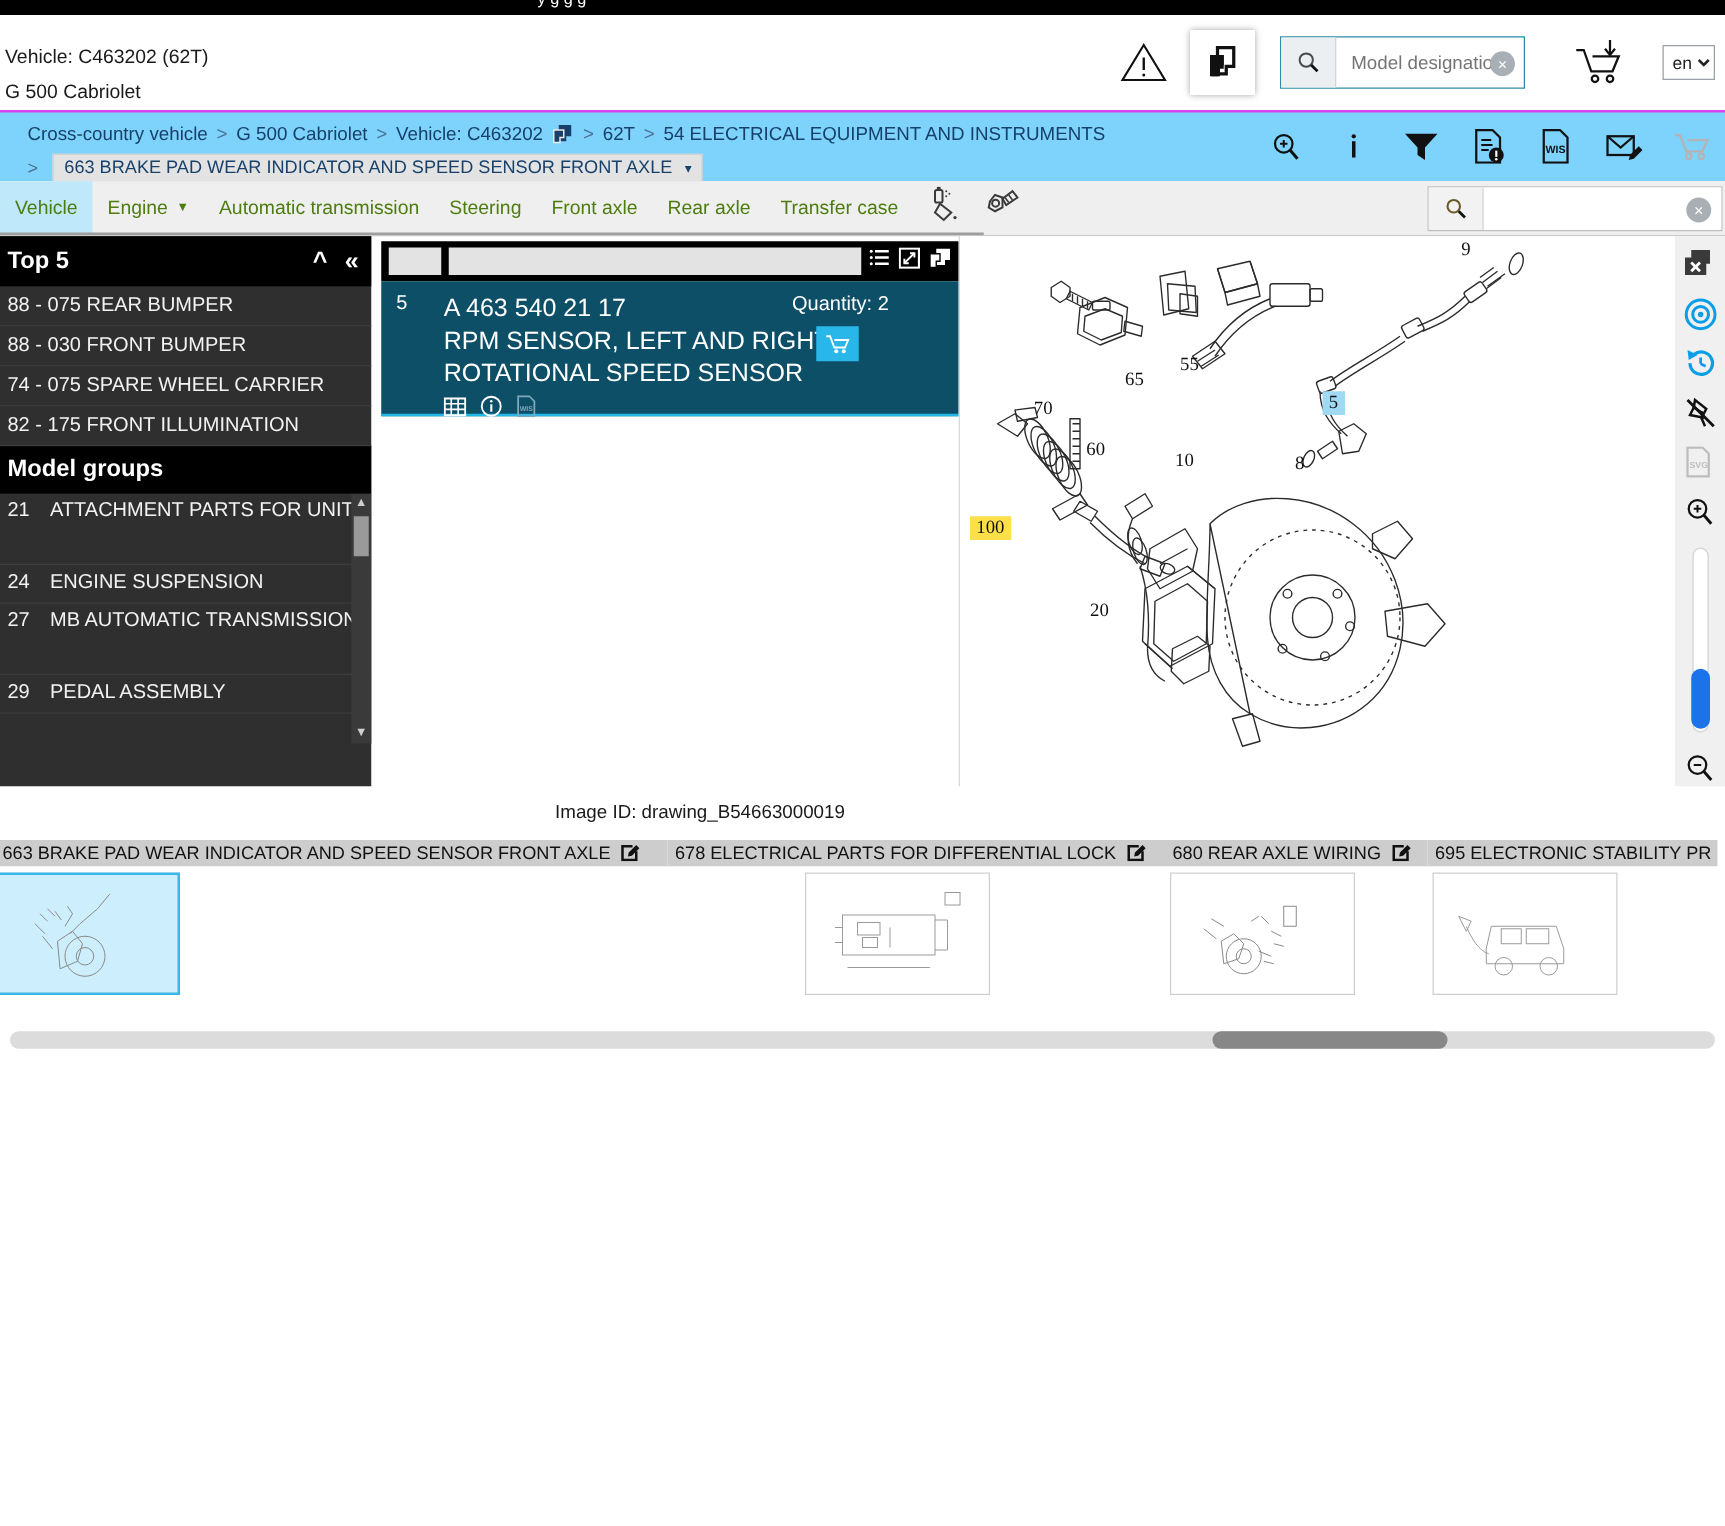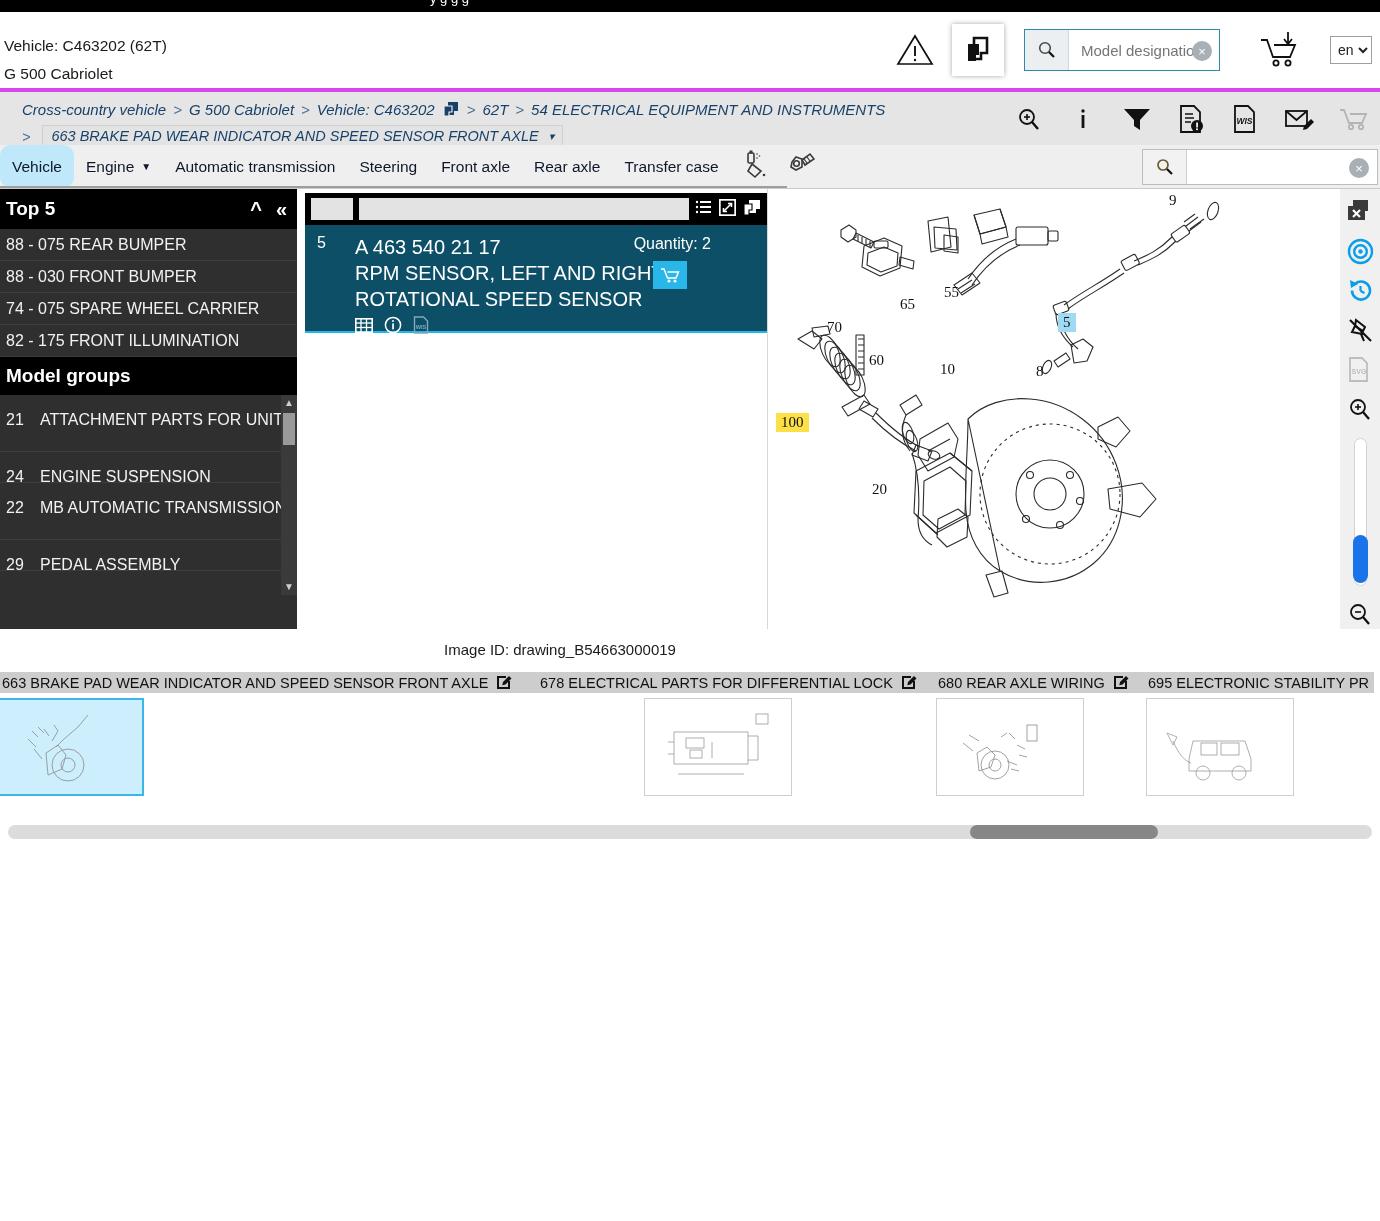--- a/index.html
+++ b/index.html
@@ -66,23 +66,22 @@
   }
   .cart-top { margin-left: 36px; width: 46px; height: 46px; }
   .lang-select {
     margin-left: 28px; width: 42px; height: 28px;
     border: 1px solid #9aa0a6; background: #fff; font-size: 14px;
     font-family: "Liberation Sans", sans-serif; color: #222;
     padding-left: 3px;
   }
   
   .crumb-bar {
-    background: #e5e5e5; height: 57px; position: relative;
-    border-top: 4px solid #d946ef;
-    font-style: italic;
+    background: #7dd3fc; height: 57px; position: relative;
+    border-top: 2px solid #d946ef;
   }
   .crumb-line1 {
     position: absolute; left: 22px; top: 8px;
     font-size: 15px; color: #17416b; white-space: nowrap;
     display: flex; align-items: center; gap: 0;
   }
   .crumb-line2 {
     position: absolute; left: 22px; top: 33px;
     font-size: 14.5px; color: #17416b; display: flex; align-items: center;
   }
@@ -98,21 +97,21 @@
     display: flex; align-items: center; gap: 20px;
   }
   .crumb-toolbar .ci { width: 34px; height: 40px; display:flex; align-items:center; justify-content:center; cursor: pointer;}
   
   .tabbar {
     height: 44px; background: #efefef; border-bottom: 1px solid #c9c9c9;
     display: flex; align-items: stretch; position: relative;
   }
   .tab {
     display: flex; align-items: center; padding: 0 12px;
-    font-size: 15.5px; color: #0f172a; cursor: pointer; white-space: nowrap; border-radius: 11px;
+    font-size: 15.5px; color: #4d7c0f; cursor: pointer; white-space: nowrap;
   }
   .tab.active { background: #bfe9fb; }
   .tab .caret { margin-left: 7px; font-size: 10px; }
   .tab-icons { display: flex; align-items: center; gap: 16px; padding: 0 12px; }
   .tabbar-underline {
     position: absolute; left: 0; bottom: 0; width: 787px; height: 2px; background: #9e9e9e;
   }
   .tab-search {
     position: absolute; right: 2px; top: 4px; width: 236px; height: 36px;
     border: 1px solid #bdbdbd; background: #fff; display: flex; align-items: stretch;
@@ -144,21 +143,21 @@
   .side-sub {
     background: #000; height: 38px; display: flex; align-items: center;
     padding-left: 6px; font-size: 19px; font-weight: bold;
   }
   .groups {
     position: relative; height: 200px; overflow: hidden; background: #2f2f2f;
   }
   .grp-row {
     display: flex; align-items: flex-start; padding-left: 6px;
     font-size: 16px; border-bottom: 1px solid #3d3d3d; cursor: pointer;
-    color: #f2f2f2; padding-top: 16px;
+    color: #f2f2f2; padding-top: 5px;
   }
   .grp-num { width: 34px; flex: none; }
   .grp-scroll {
     position: absolute; right: 0; top: 0; width: 16px; height: 200px;
     background: #3a3a3a;
   }
   .grp-scroll .arrow {
     height: 16px; color: #cfcfcf; font-size: 10px; text-align: center; line-height: 16px; cursor: pointer;
   }
   .grp-scroll .arrow.bot { position: absolute; bottom: 0; width: 16px; }
@@ -460,21 +459,21 @@
     <div class="groups">
       <div class="grp-row" style="height:57px">
         <span class="grp-num">21</span>
         <span>ATTACHMENT PARTS FOR UNITS</span>
       </div>
       <div class="grp-row" style="height:31px">
         <span class="grp-num">24</span>
         <span>ENGINE SUSPENSION</span>
       </div>
       <div class="grp-row" style="height:57px">
-        <span class="grp-num">22</span>
+        <span class="grp-num">27</span>
         <span>MB AUTOMATIC TRANSMISSION</span>
       </div>
       <div class="grp-row" style="height:31px">
         <span class="grp-num">29</span>
         <span>PEDAL ASSEMBLY</span>
       </div>
 
       <div class="grp-scroll">
         <div class="arrow">▲</div>
         <div class="grp-thumb"></div>

